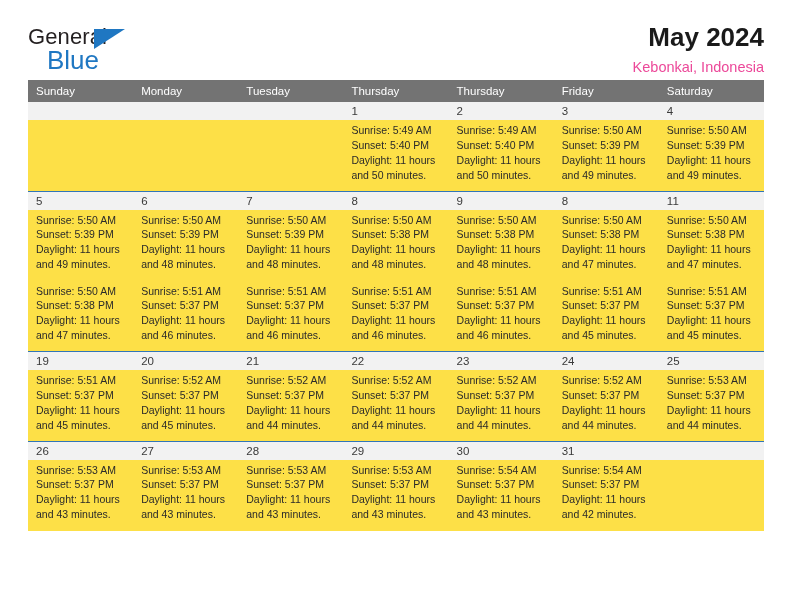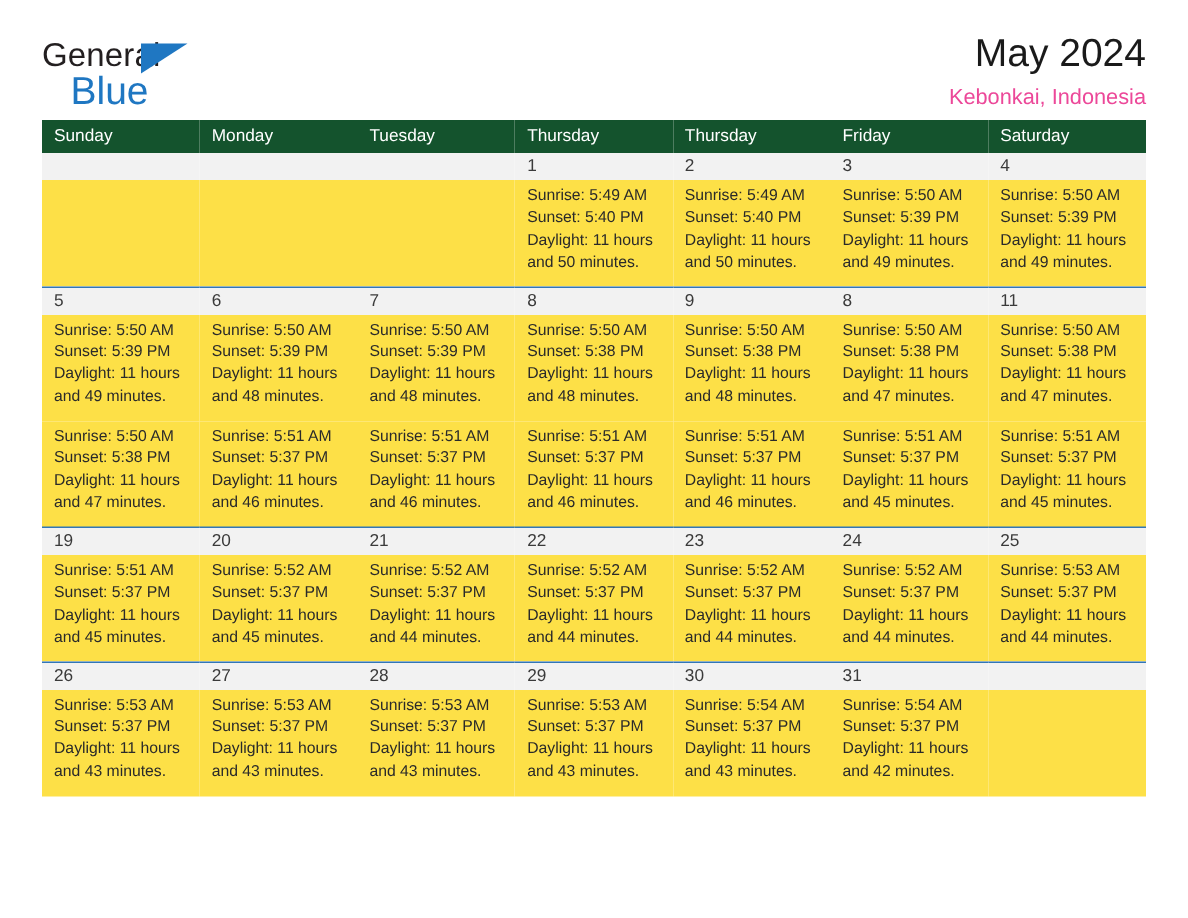--- a/index.html
+++ b/index.html
@@ -18,21 +18,21 @@
     position: relative;
     width: 792px;
     height: 612px;
     box-sizing: border-box;
     padding: 0 28px;
   }
 
   
   .top {
     display: flex;
-    align-items: flex-end;
+    align-items: center;
     justify-content: space-between;
     height: 74px;
     padding-top: 26px;
     box-sizing: border-box;
   }
   .logo {
     position: relative;
     width: 120px;
     height: 48px;
     line-height: 1;
@@ -62,39 +62,39 @@
     border-bottom: 20px solid transparent;
   }
   .titles {
     text-align: right;
     padding-top: 0px;
   }
   .cal-title {
     font-size: 26px;
     color: #1a1a1a;
     line-height: 1.15;
-    font-weight: normal;
+    font-weight: bold;
     margin: 0;
   }
   .cal-sub {
     font-size: 14.5px;
     color: #ec4899;
     margin: 6px 0 0 0;
     line-height: 1.2;
   }
 
   
   .calendar {
     width: 736px;
     margin-top: 6px;
     border-collapse: collapse;
     table-layout: fixed;
   }
   .calendar th {
-    background: #14532d;
+    background: #737373;
     color: #ffffff;
     font-weight: normal;
     font-size: 11.5px;
     text-align: left;
     padding: 5px 0 5px 8px;
     height: 19px;
     box-sizing: border-box;
     border: none;
   }
   .daynum-row td {

